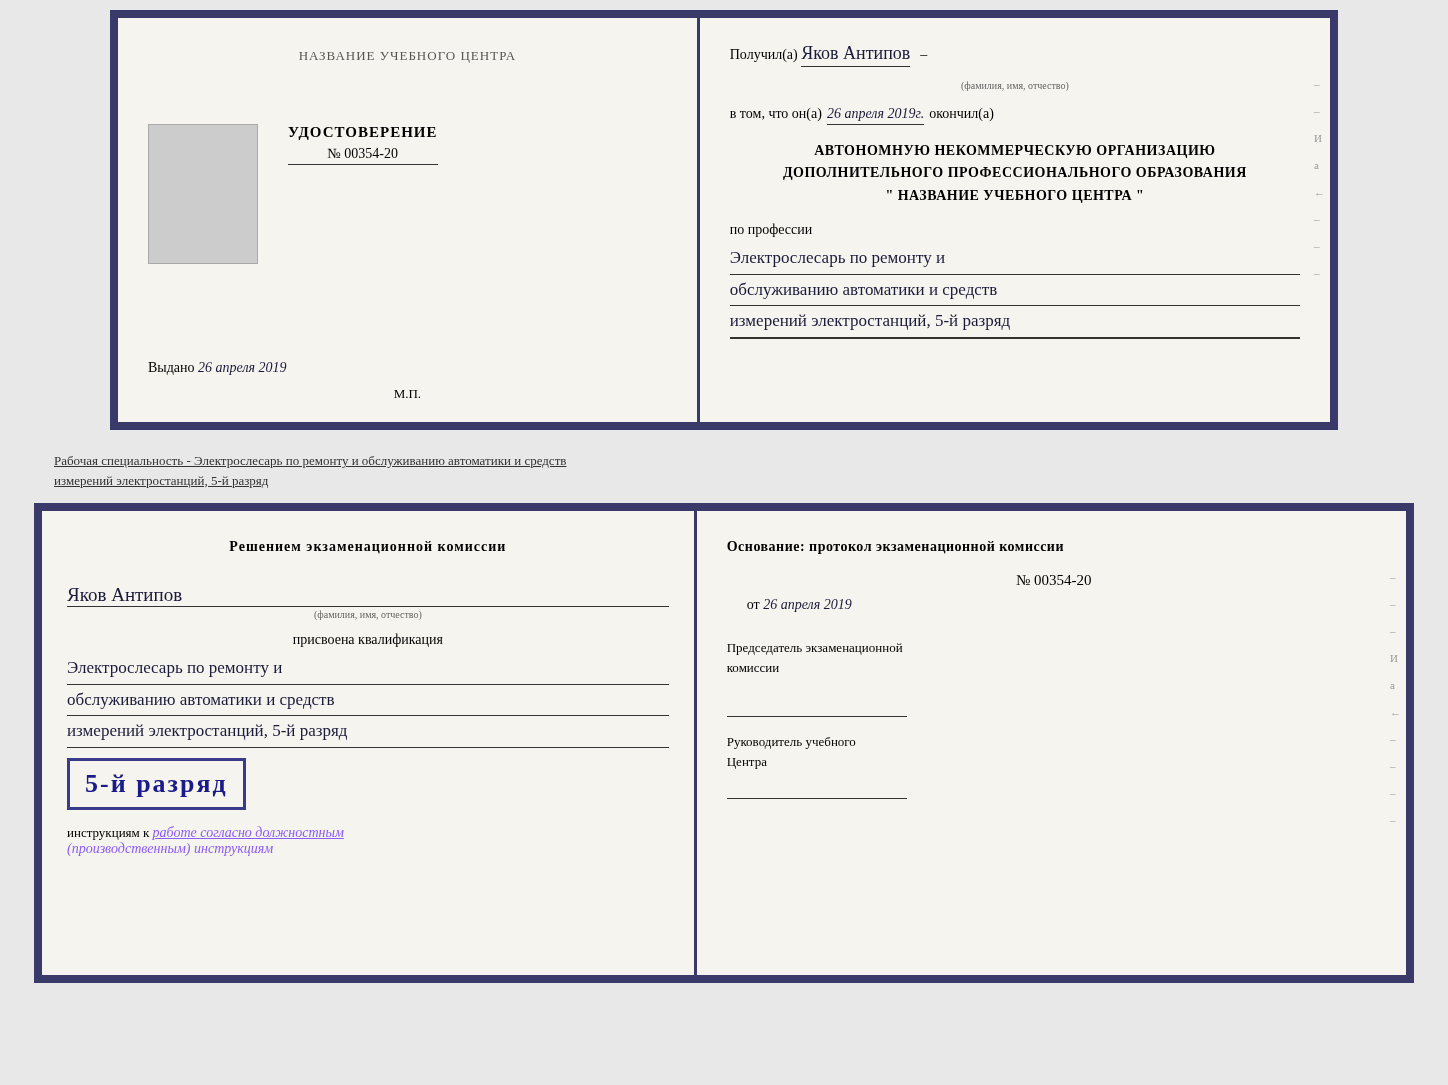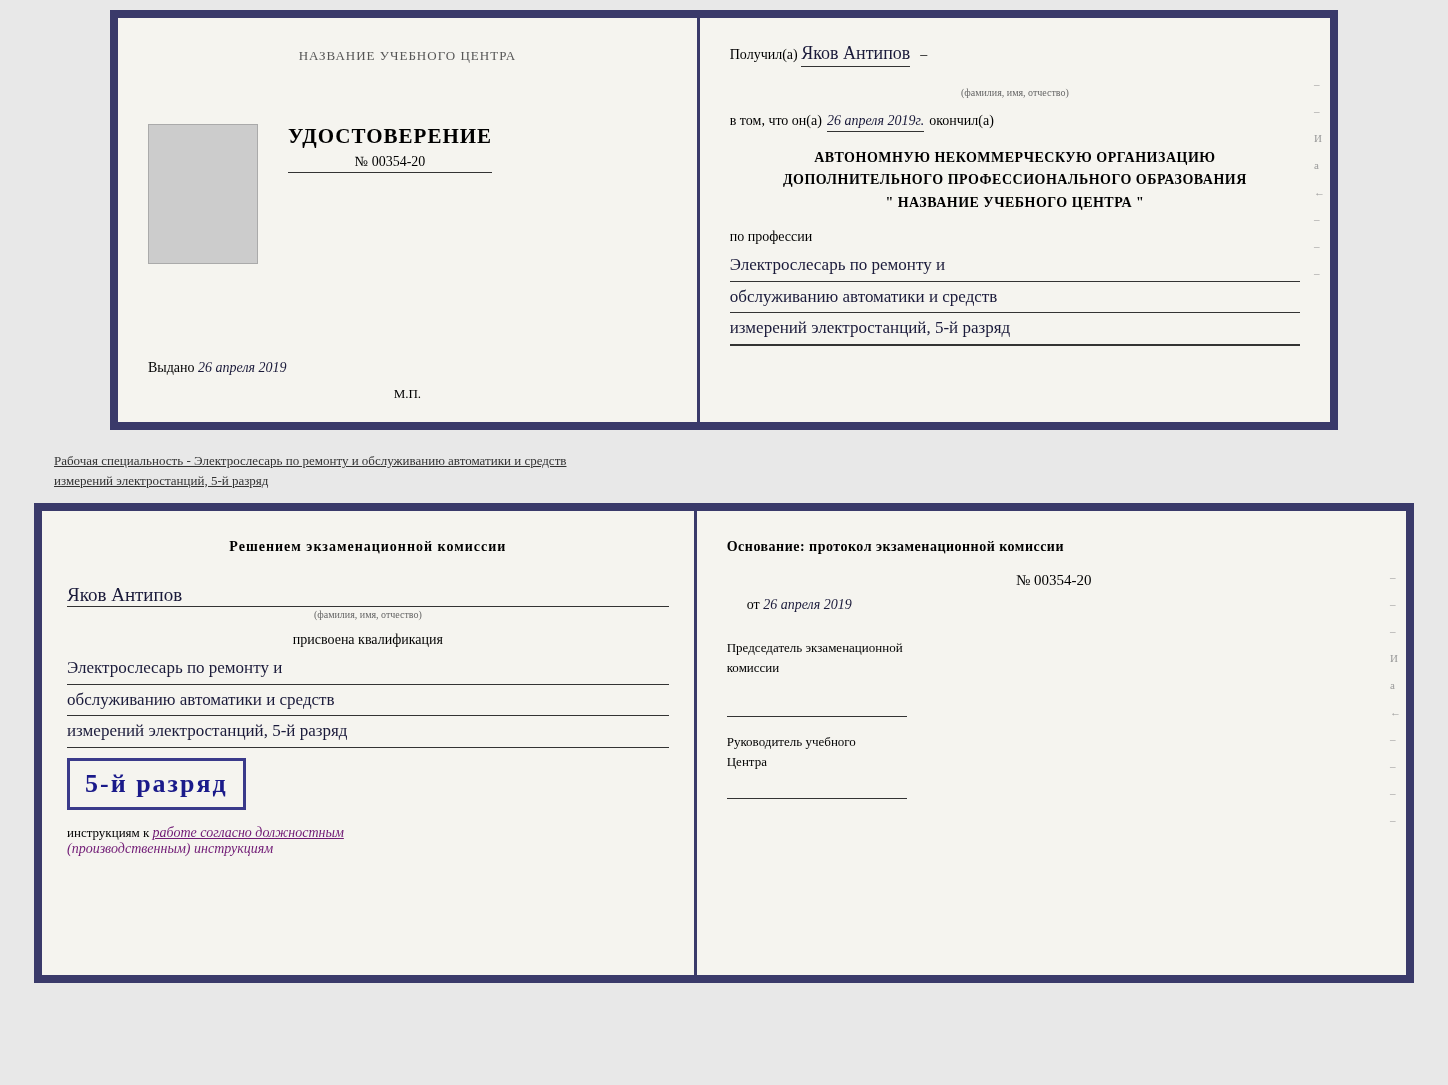--- a/index.html
+++ b/index.html
@@ -67,21 +67,21 @@
       width: 100%;
       margin-top: 20px;
     }
 
     .udostoverenie-text {
       margin-left: 10px;
       text-align: center;
     }
 
     .udostoverenie-title {
-      font-size: 21px;
+      font-size: 15px;
       font-weight: bold;
       letter-spacing: 1px;
       margin-bottom: 5px;
     }
 
     .udostoverenie-number {
       font-size: 14px;
       border-bottom: 1px solid #333;
       padding-bottom: 2px;
     }
@@ -95,21 +95,21 @@
 
     .mp-line {
       font-size: 13px;
       margin-top: 10px;
     }
 
     .poluchil-line {
       display: flex;
       align-items: baseline;
       font-size: 14px;
-      margin-bottom: 18px;
+      margin-bottom: 11px;
       flex-wrap: wrap;
     }
 
     .handwritten {
       font-family: 'Segoe Script', 'Comic Sans MS', cursive;
       font-size: 18px;
       color: #1a1a3a;
       border-bottom: 1px solid #333;
       padding-bottom: 2px;
     }
@@ -259,21 +259,21 @@
     }
 
     .dopuskaetsya-line {
       font-size: 13px;
       margin-top: 5px;
     }
 
     .dopuskaetsya-handwritten {
       font-family: 'Segoe Script', 'Comic Sans MS', cursive;
       font-size: 14px;
-      color: #701a75;
+      color: #8b5cf6;
       font-style: italic;
     }
 
     .osnovanie-title {
       font-size: 14px;
       font-weight: bold;
       letter-spacing: 0.5px;
       margin-bottom: 15px;
       line-height: 1.5;
     }

